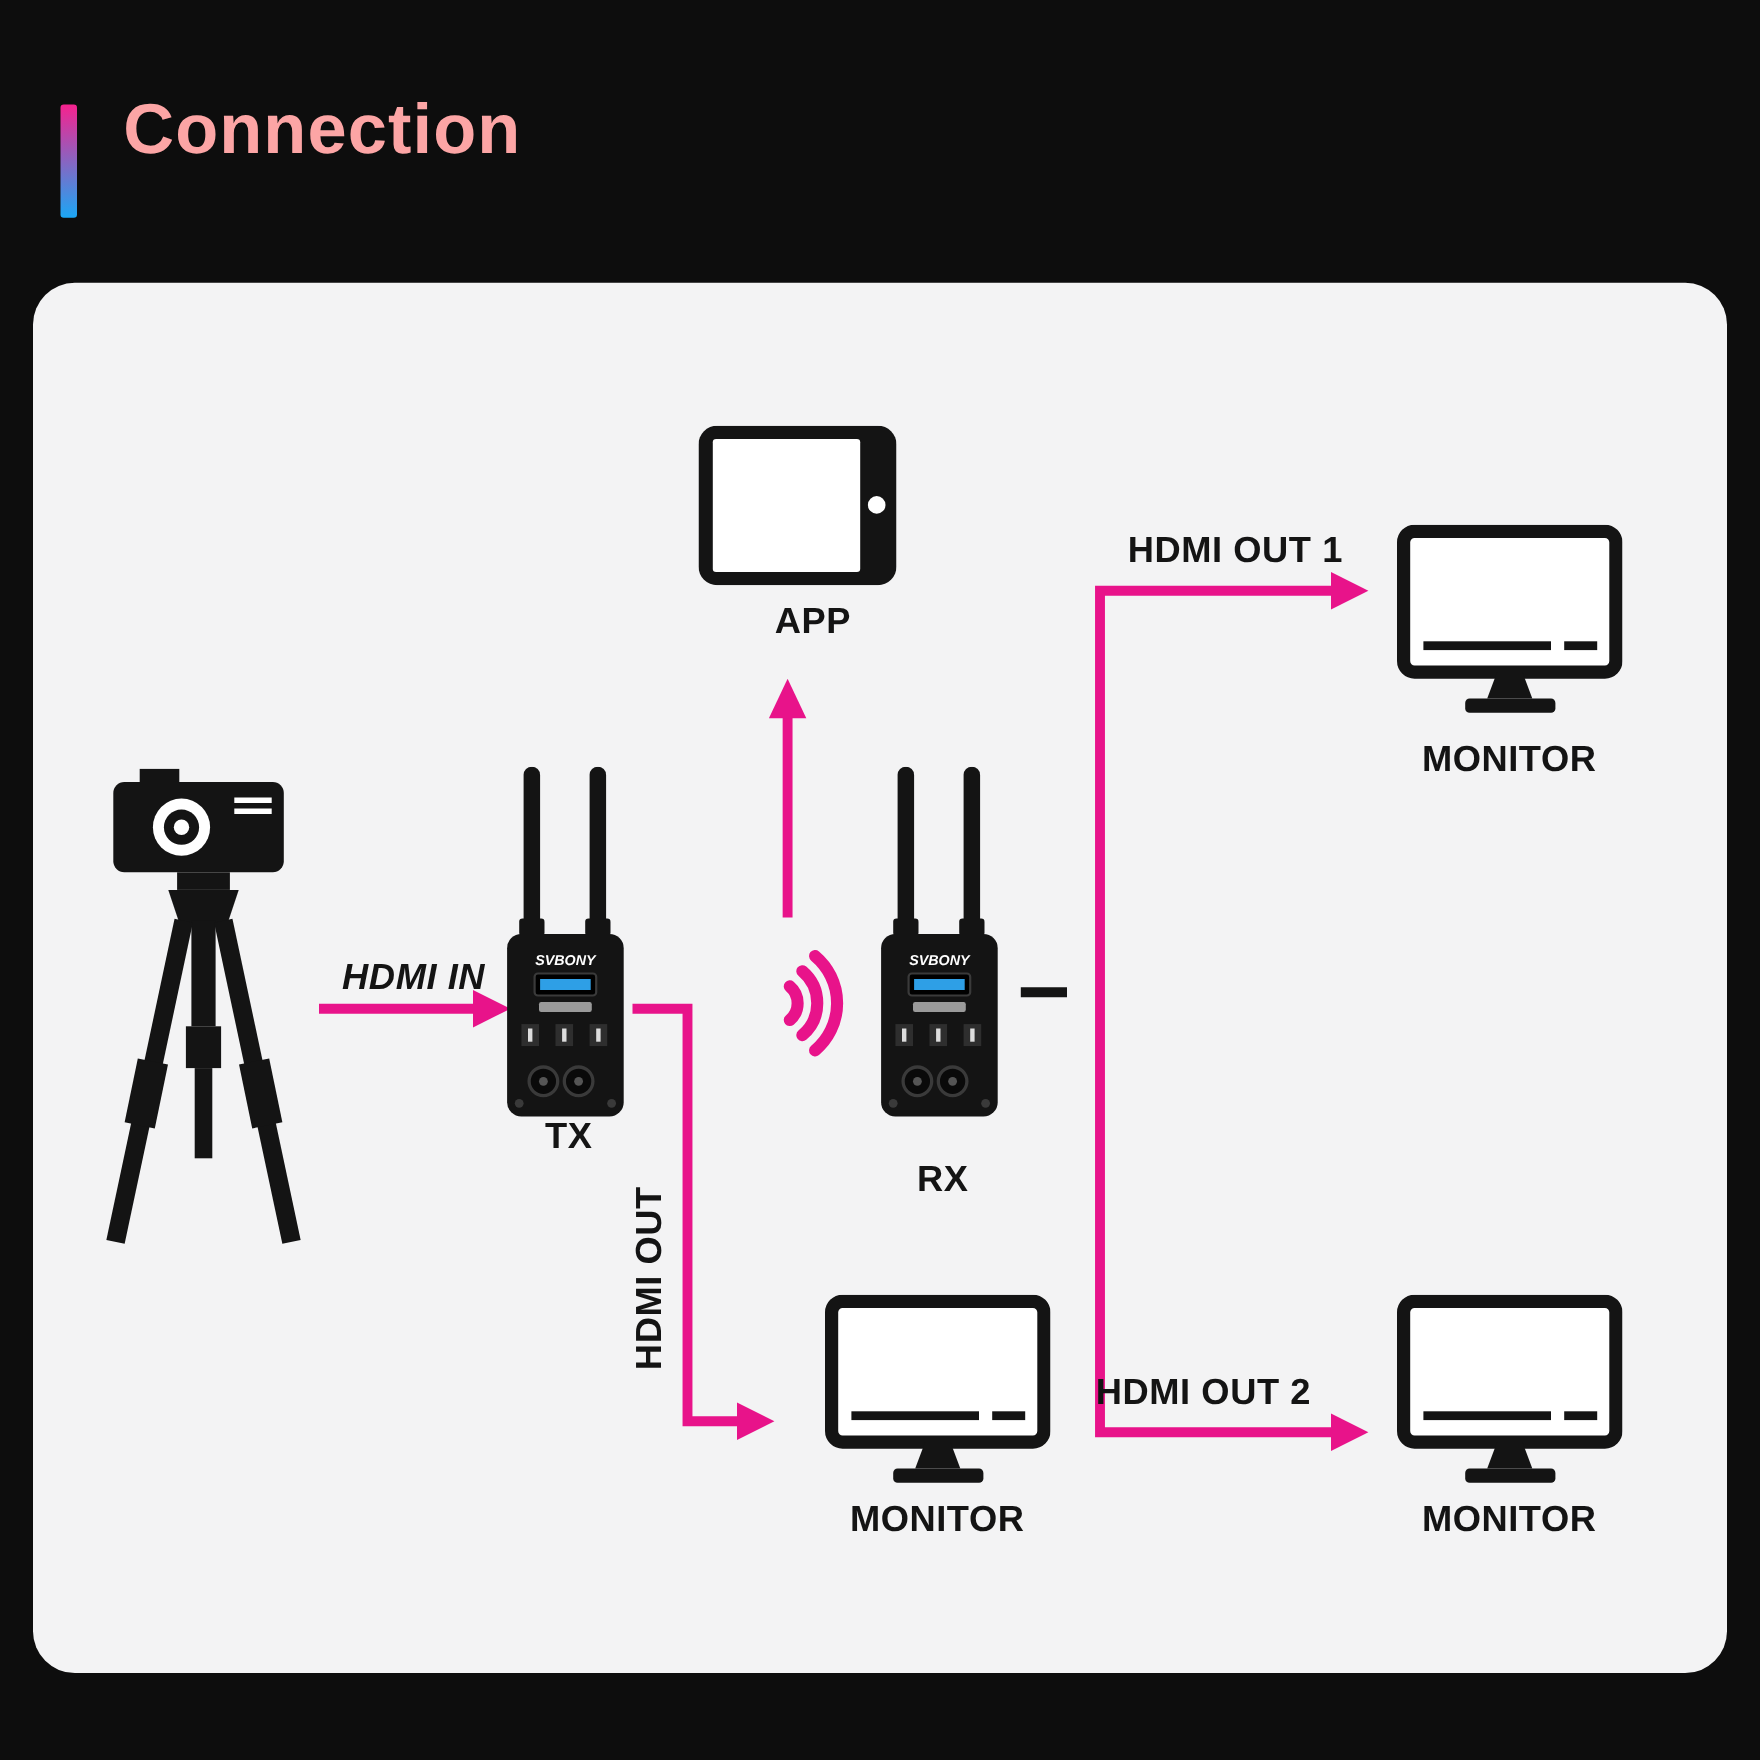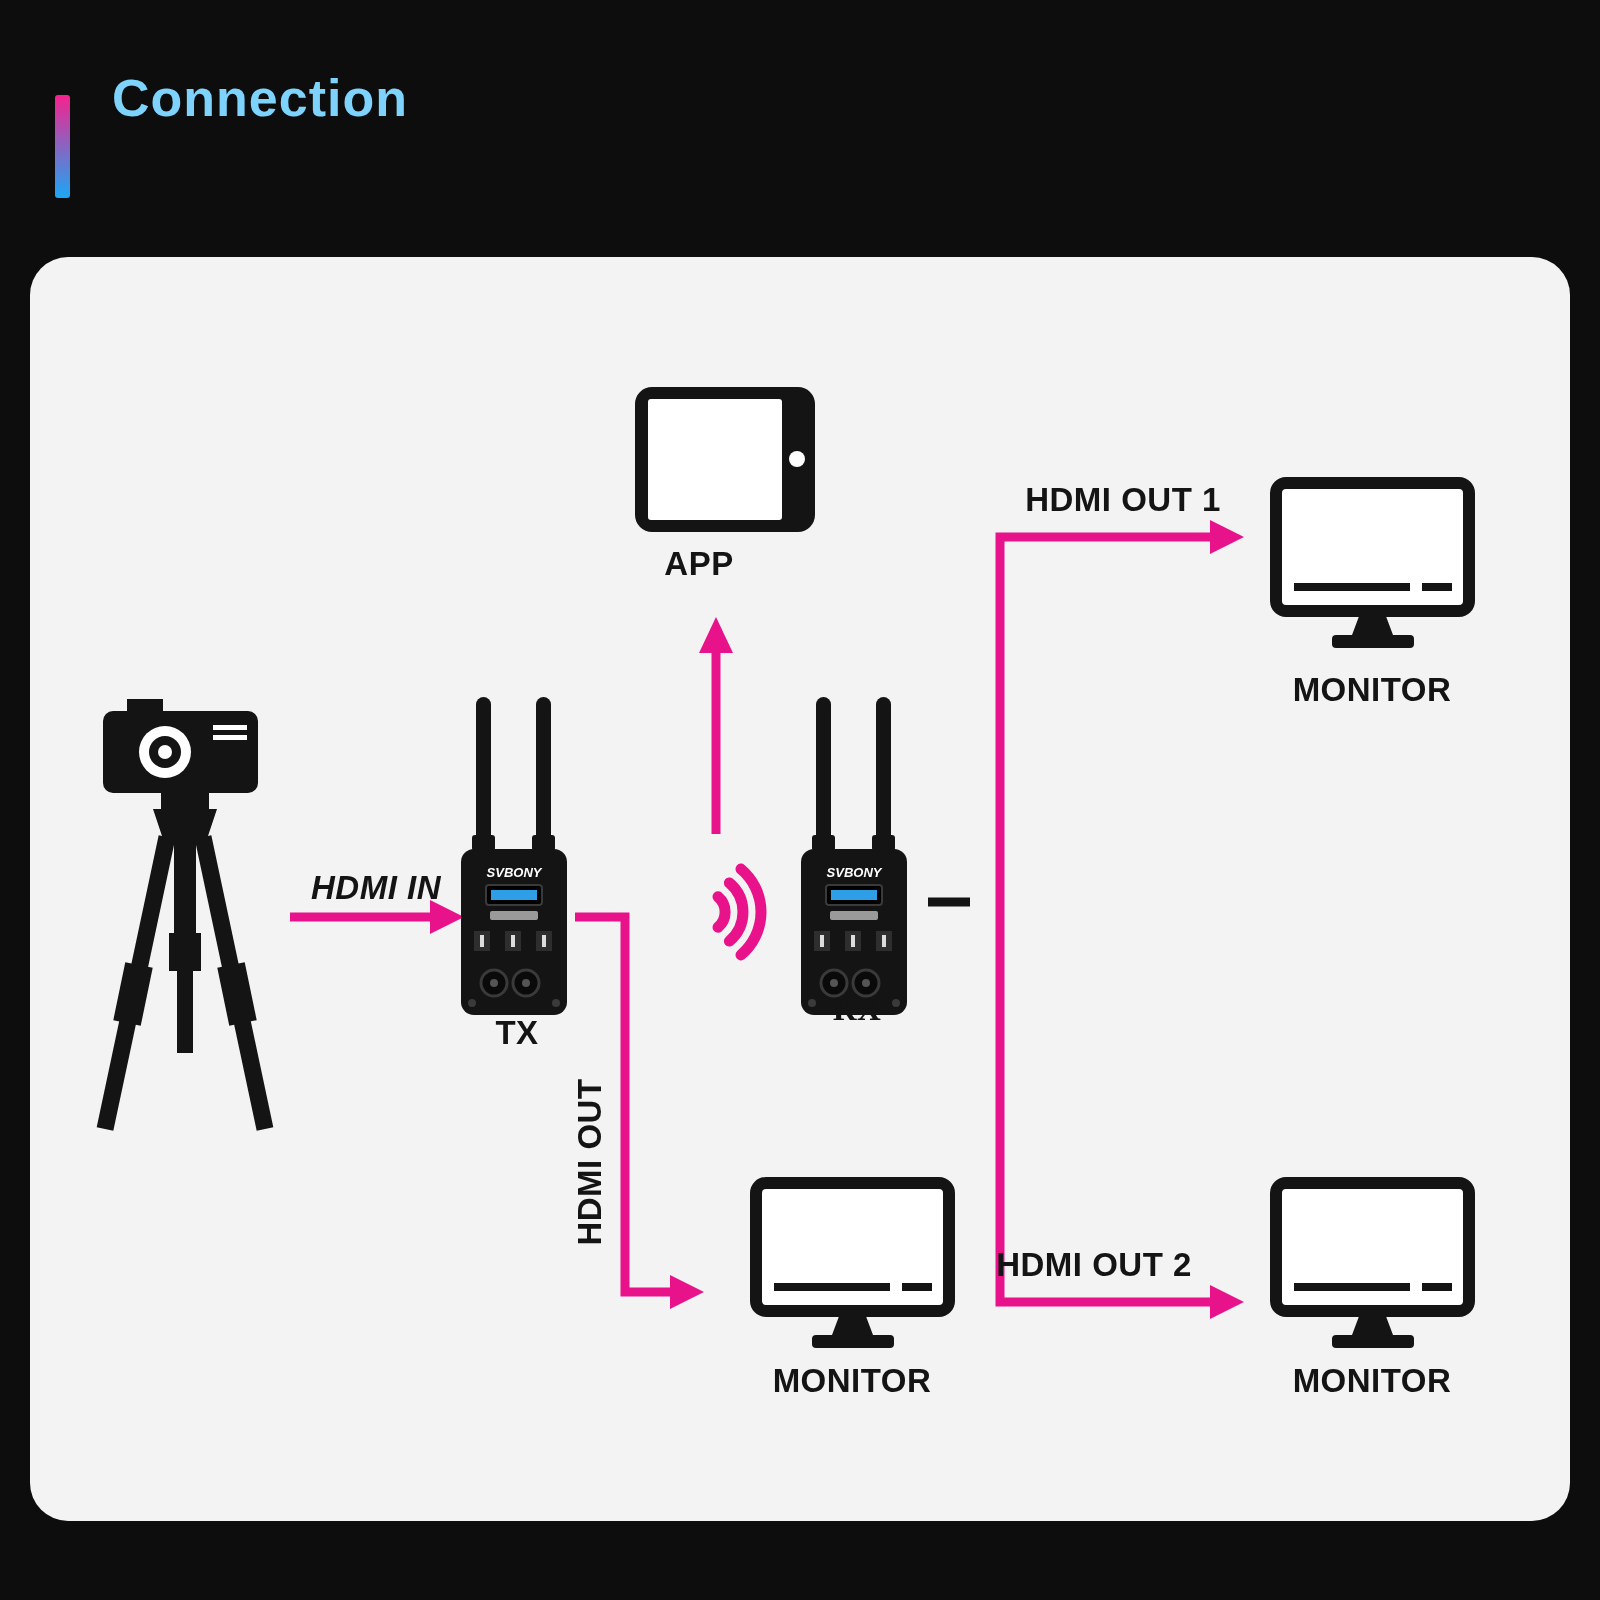--- a/index.html
+++ b/index.html
@@ -22,25 +22,25 @@
   }
   .title-bar {
     position: absolute;
     left: 55px; top: 95px;
     width: 15px; height: 103px;
     border-radius: 3px;
     background: linear-gradient(180deg, var(--bar_top) 0%, var(--bar_bottom) 100%);
   }
   .page-title {
     position: absolute;
-    left: 112px; top: 68px;
-    font-size: 52px;
+    left: 112px; top: 80px;
+    font-size: 64px;
     font-weight: 700;
     letter-spacing: 1px;
-    color: #7dd3fc;
+    color: #fca5a5;
   }
   .panel {
     position: absolute;
     left: 30px; top: 257px;
     width: 1540px; height: 1264px;
     background: var(--panel);
     border-radius: 38px;
   }
   .connectors {
     position: absolute;
@@ -94,21 +94,21 @@
         <polygon points="1180,263 1180,297 1214,280" class="accent-fill"></polygon>
         <polygon points="1180,1028 1180,1062 1214,1045" class="accent-fill"></polygon>
       </g>
     </svg>
 
     <svg class="icon" style="left:605px; top:130px;" width="180" height="145" viewBox="0 0 180 145">
       <rect x="0" y="0" width="180" height="145" rx="17" fill="var(--ink)"></rect>
       <rect x="13" y="12" width="134" height="121" rx="3" fill="#ffffff"></rect>
       <circle cx="162" cy="72" r="8" fill="#ffffff"></circle>
     </svg>
-    <div class="lbl" style="left:669px; top:307px;">APP</div>
+    <div class="lbl" style="left:709px; top:307px;">APP</div>
 
     <svg class="icon" style="left:45px; top:440px;" width="210" height="450" viewBox="0 0 210 450">
       <rect x="52" y="2" width="36" height="16" fill="var(--ink)"></rect>
       <rect x="28" y="14" width="155" height="82" rx="10" fill="var(--ink)"></rect>
       <rect x="138" y="28" width="34" height="5" fill="#ffffff"></rect>
       <rect x="138" y="38" width="34" height="5" fill="#ffffff"></rect>
       <circle cx="90" cy="55" r="26" fill="#ffffff"></circle>
       <circle cx="90" cy="55" r="16" fill="var(--ink)"></circle>
       <circle cx="90" cy="55" r="7" fill="#ffffff"></circle>
       <rect x="86" y="96" width="48" height="16" fill="var(--ink)"></rect>
@@ -171,21 +171,21 @@
       <rect x="51" y="238" width="4" height="12" fill="#dddddd"></rect>
       <rect x="76" y="234" width="16" height="20" fill="#2e2e2e"></rect>
       <rect x="82" y="238" width="4" height="12" fill="#dddddd"></rect>
       <circle cx="34" cy="286" r="13" fill="#0a0a0a" stroke="#3a3a3a" stroke-width="3"></circle>
       <circle cx="34" cy="286" r="4" fill="#555555"></circle>
       <circle cx="66" cy="286" r="13" fill="#0a0a0a" stroke="#3a3a3a" stroke-width="3"></circle>
       <circle cx="66" cy="286" r="4" fill="#555555"></circle>
       <circle cx="12" cy="306" r="4" fill="#3a3a3a"></circle>
       <circle cx="96" cy="306" r="4" fill="#3a3a3a"></circle>
     </svg>
-    <div class="lbl" style="left:827px; top:752px;font-family:Liberation Serif, serif;">RX</div>
+    <div class="lbl" style="left:827px; top:815px;">RX</div>
 
     <div class="lbl rot" style="left:560px; top:905px;">HDMI OUT</div>
 
     <div class="lbl" style="left:1093px; top:243px;text-align:right;">HDMI OUT 1</div>
 
     <div class="lbl" style="left:1064px; top:1008px;">HDMI OUT 2</div>
 
     <svg class="icon" style="left:1240px; top:220px;" width="205" height="185" viewBox="0 0 205 185">
       <rect x="6" y="6" width="193" height="128" rx="10" fill="#ffffff" stroke="var(--ink)" stroke-width="12"></rect>
       <rect x="24" y="106" width="116" height="8" fill="var(--ink)"></rect>

